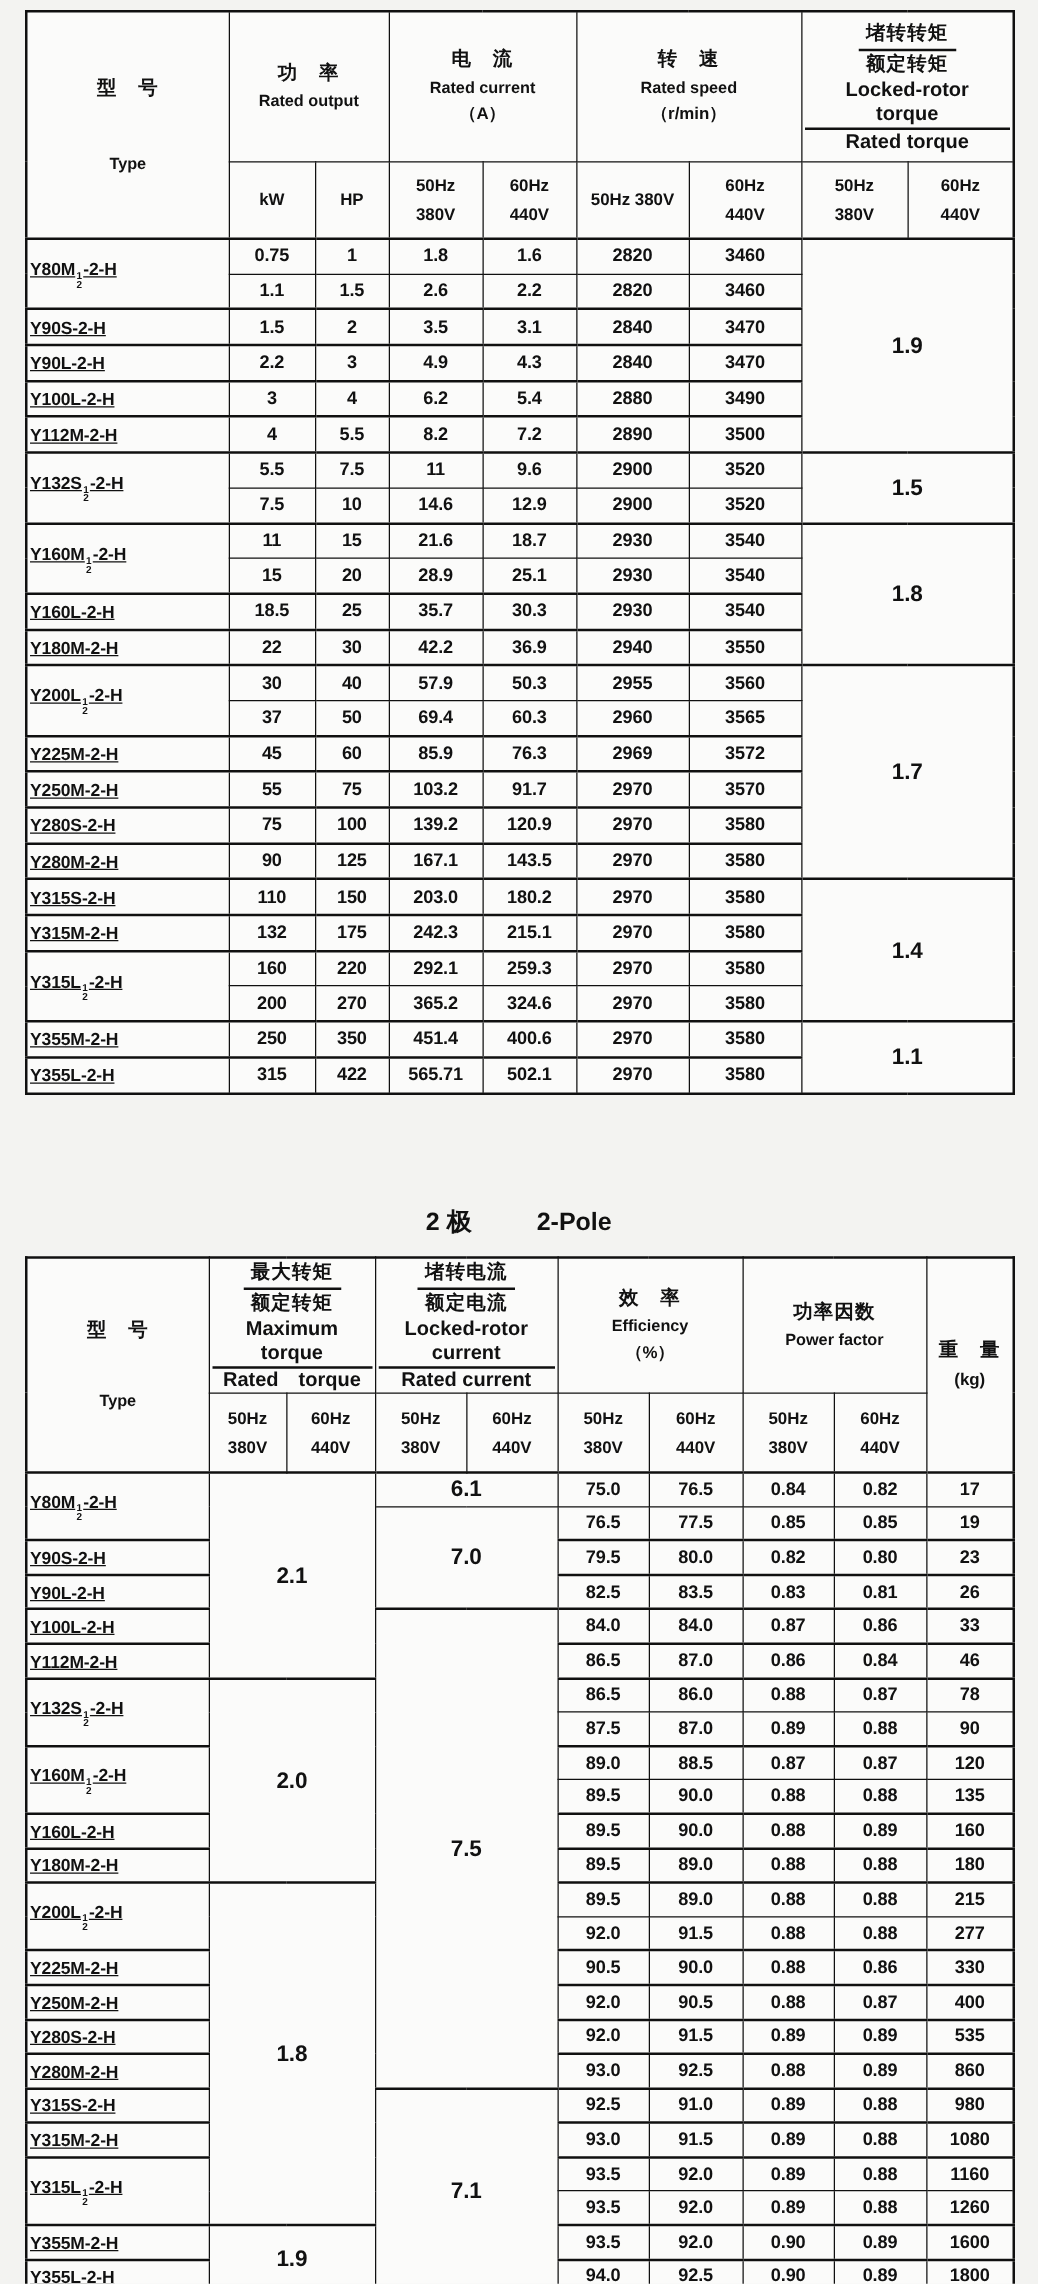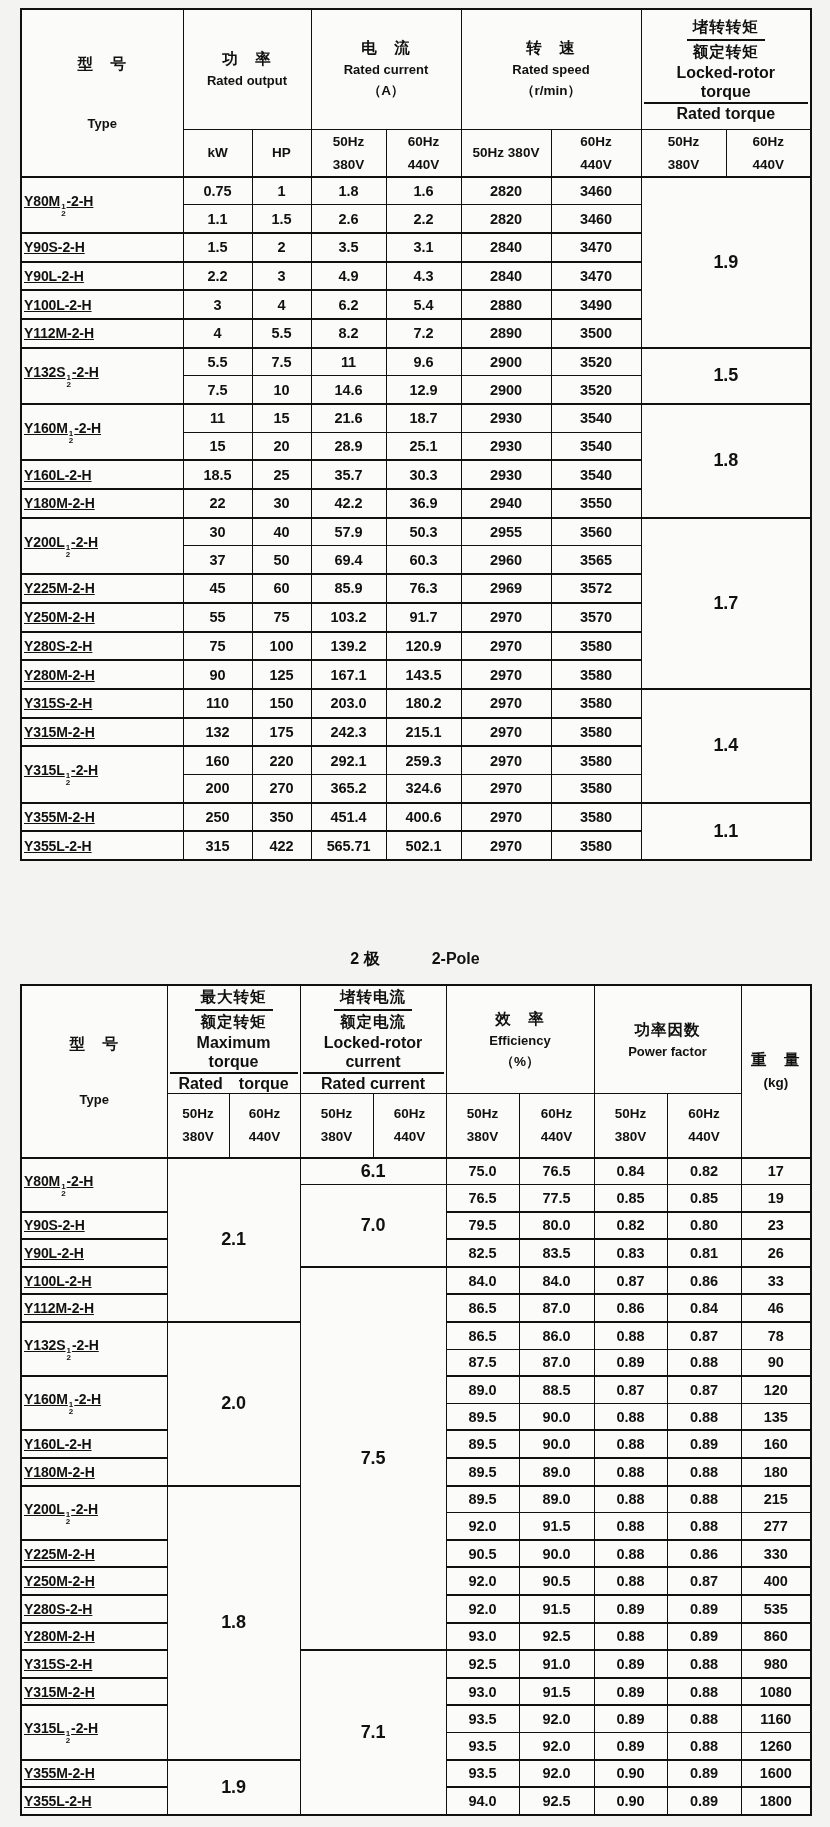--- a/index.html
+++ b/index.html
@@ -26,21 +26,21 @@
     padding:0 2px;
     overflow:hidden;
   }
   
   thead th{font-weight:700;}
   .cn{font-size:15.5px;font-weight:700;line-height:24px;letter-spacing:1px;}
   .en{font-size:13px;font-weight:700;line-height:20px;letter-spacing:0;}
   .unit{font-size:13.5px;font-weight:700;line-height:22px;}
   .bar{display:inline-block;border-bottom:2px solid #101010;padding:0 6px 1px;}
   .t1-main{height:120px;}
-  .t1-sub{height:47px;}
+  .t1-sub{height:62px;}
   .t2-main{height:101px;}
   .t2-sub{height:64px;}
   .sub2{font-size:13.5px;font-weight:700;line-height:23px;}
   .frac .cn{line-height:22px;text-align:center;}
   .frac .en{line-height:19px;font-size:16px;}
   
   tbody td{
     height:26.7px;
     font-size:14.5px;
     font-weight:700;
@@ -53,21 +53,21 @@
   .vfrac{
     display:inline-flex;flex-direction:column;
     font-size:8px;line-height:7px;font-weight:700;font-style:normal;
     vertical-align:-3px;margin:0 1px;
   }
   .vfrac i{font-style:normal;}
   
   .caption{
     margin-top:88px;margin-bottom:14px;
     text-align:center;
-    font-size:16px;font-weight:700;
+    font-size:20px;font-weight:700;
   }
   .caption .sp{display:inline-block;width:52px;}
 </style>
 </head>
 <body>
 
 <div class="sheet">
 
   <table id="t1">
     <colgroup>

